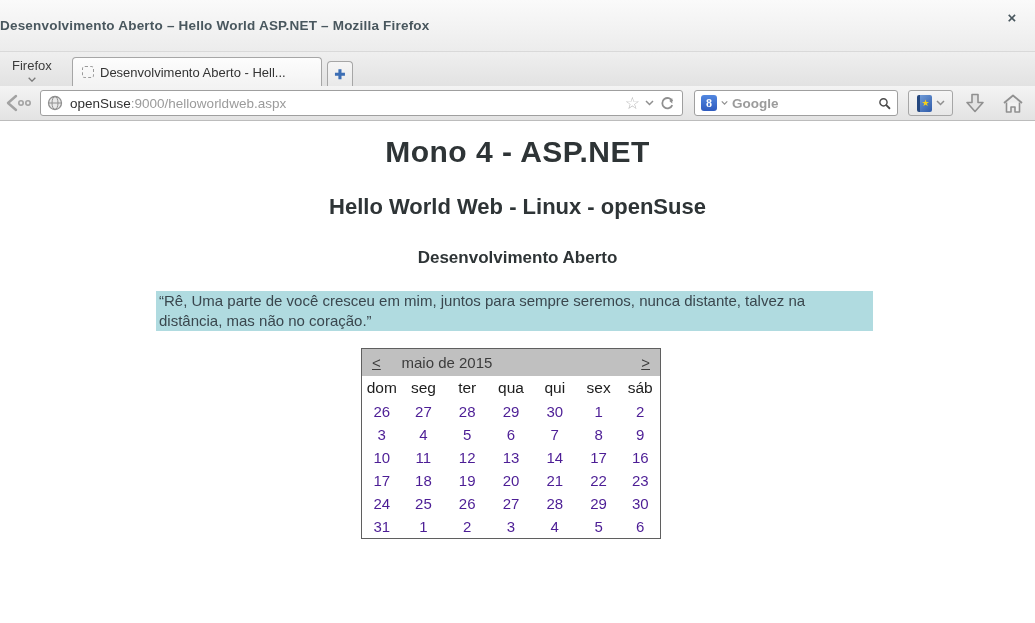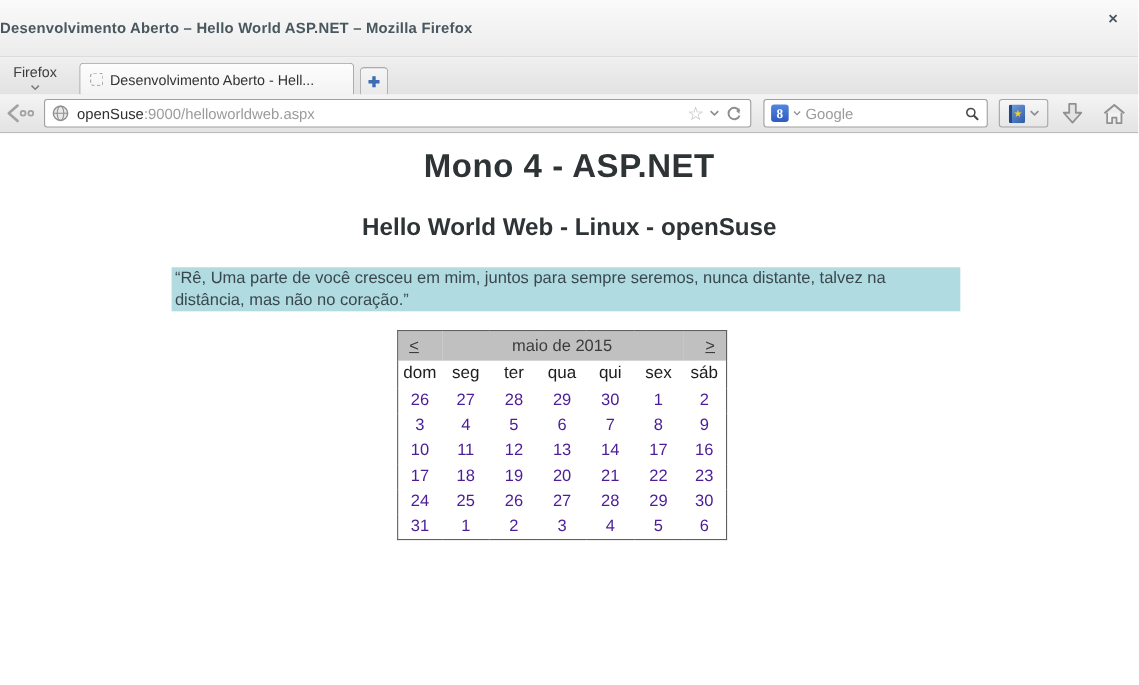--- a/index.html
+++ b/index.html
@@ -94,20 +94,21 @@
     width:16px; height:16px; flex:0 0 auto;
     background:linear-gradient(#5187e0,#2f5bbf);
     border-radius:3px; color:#fff; font-size:12px; font-weight:bold;
     display:flex; align-items:center; justify-content:center;
     font-family:"Liberation Serif", serif;
   }
   .search-input {
     border:none; outline:none; flex:1 1 auto; min-width:0;
     font-size:13.5px; color:#444; font-family:"Liberation Sans",sans-serif;
     background:transparent;
+    font-weight:bold;
   }
   .search-input::placeholder { color:#9b9b9b; opacity:1; }
 
   .bookmarks-btn {
     position:absolute; left:908px; top:4px; width:45px; height:26px;
     background:linear-gradient(#f6f6f6,#e7e7e7);
     border:1px solid #a6a6a6; border-radius:3px;
     display:flex; align-items:center; justify-content:center; gap:4px;
   }
   .book-icon {
@@ -148,21 +149,21 @@
     width:300px; table-layout:fixed;
     border:1px solid #5f5f5f;
     font-family:"Liberation Sans", sans-serif;
   }
   .cal-title-row td {
     background:#c0c0c0; height:27px; font-size:15px; color:#3c3c3c;
   }
   .cal-prev-cell { text-align:left; padding-left:10px; width:40px; }
   .cal-next-cell { text-align:right; padding-right:10px; width:40px; }
   .cal-nav-link { color:#3c3c3c; text-decoration:underline; cursor:pointer; }
-  .cal-title { text-align:center; }
+  .cal-title { text-align:left; }
   .cal th {
     font-size:15.5px; font-weight:normal; color:#1d1d1d;
     height:25px; text-align:center; background:#fff;
   }
   .cal td.date-cell { height:23px; text-align:center; background:#fff; }
   .date-link {
     font-size:15px; color:#4c1d95; cursor:pointer;
   }
 </style>
 </head>
@@ -251,20 +252,21 @@
     <svg width="24" height="24" viewBox="0 0 24 24">
       <path d="M3 11 L12 3.5 L21 11" fill="none" stroke="#909090" stroke-width="1.8" stroke-linejoin="round"></path>
       <path d="M5.5 10.5 V20 H10 V15 H14 V20 H18.5 V10.5" fill="#f2f2f2" stroke="#909090" stroke-width="1.6" stroke-linejoin="round"></path>
     </svg>
   </div>
 </div>
 
 <div class="content">
   <div class="h1">Mono 4 - ASP.NET</div>
   <div class="h2">Hello World Web - Linux - openSuse</div>
+  <div class="h3">Desenvolvimento Aberto</div>
 
   <div class="quote">“Rê, Uma parte de você cresceu em mim, juntos para sempre seremos, nunca distante, talvez na distância, mas não no coração.”</div>
 
   <table class="cal">
     <thead>
       <tr class="cal-title-row">
         <td class="cal-prev-cell"><span class="cal-nav-link">&lt;</span></td>
         <td class="cal-title" colspan="5">maio de 2015</td>
         <td class="cal-next-cell"><span class="cal-nav-link">&gt;</span></td>
       </tr>

